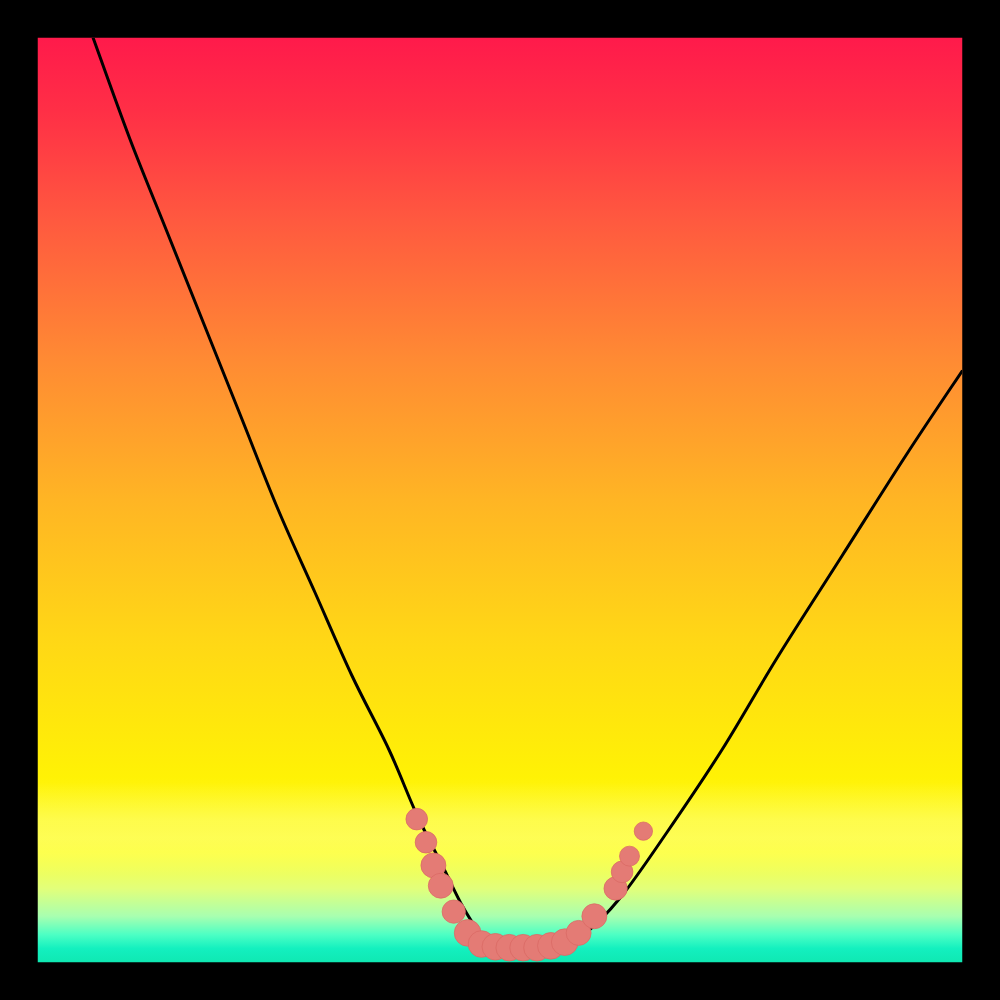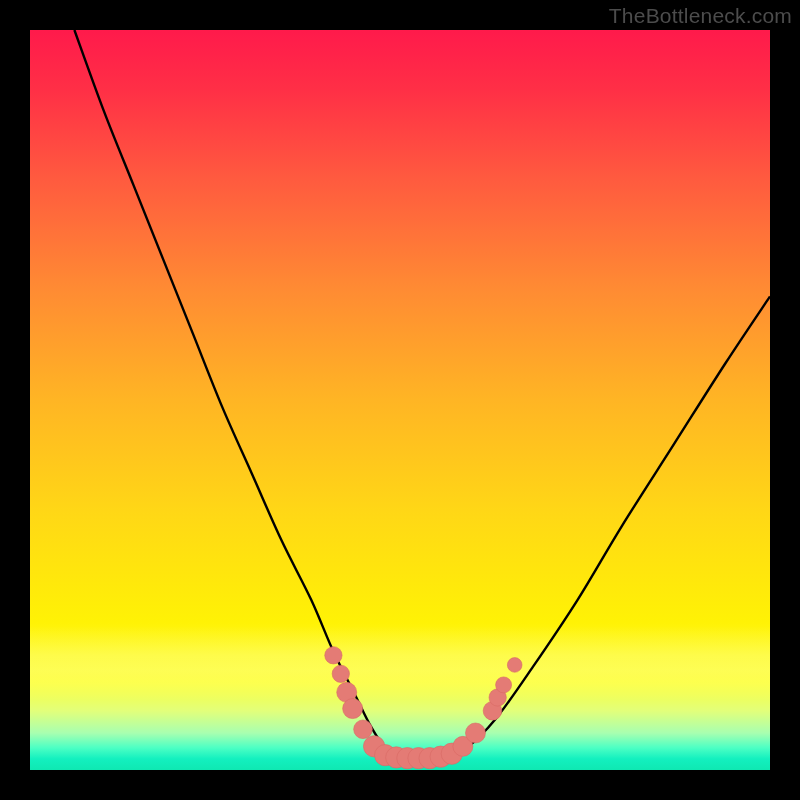--- a/index.html
+++ b/index.html
@@ -92,14 +92,13 @@
           <circle cx="421.79999999999995" cy="723.72" r="10.656" fill="#e47b75" stroke="#d96a64" stroke-width="0.6"></circle>
           <circle cx="432.9" cy="716.32" r="9.99" fill="#e47b75" stroke="#d96a64" stroke-width="0.6"></circle>
           <circle cx="445.47999999999996" cy="703" r="9.99" fill="#e47b75" stroke="#d96a64" stroke-width="0.6"></circle>
           <circle cx="462.5" cy="680.8" r="9.324" fill="#e47b75" stroke="#d96a64" stroke-width="0.6"></circle>
           <circle cx="467.68" cy="667.48" r="8.658000000000001" fill="#e47b75" stroke="#d96a64" stroke-width="0.6"></circle>
           <circle cx="473.6" cy="654.9" r="7.992000000000001" fill="#e47b75" stroke="#d96a64" stroke-width="0.6"></circle>
           <circle cx="484.70000000000005" cy="634.9200000000001" r="7.3260000000000005" fill="#e47b75" stroke="#d96a64" stroke-width="0.6"></circle>
         </g>
     </svg>
   </div>
-  <div class="watermark">TheBottleneck.com</div>
 </div>
 
 </body></html>

